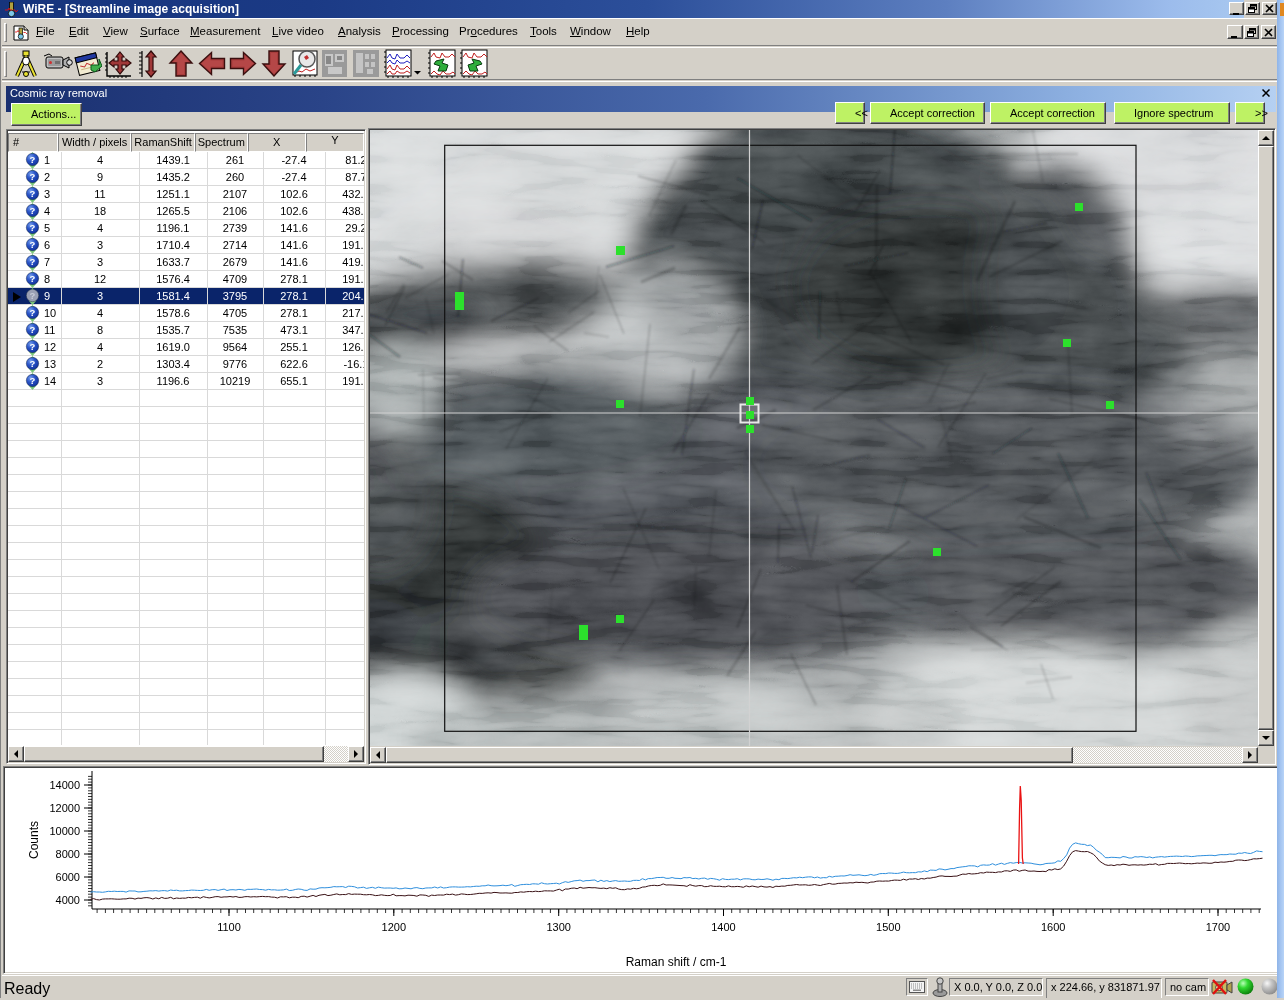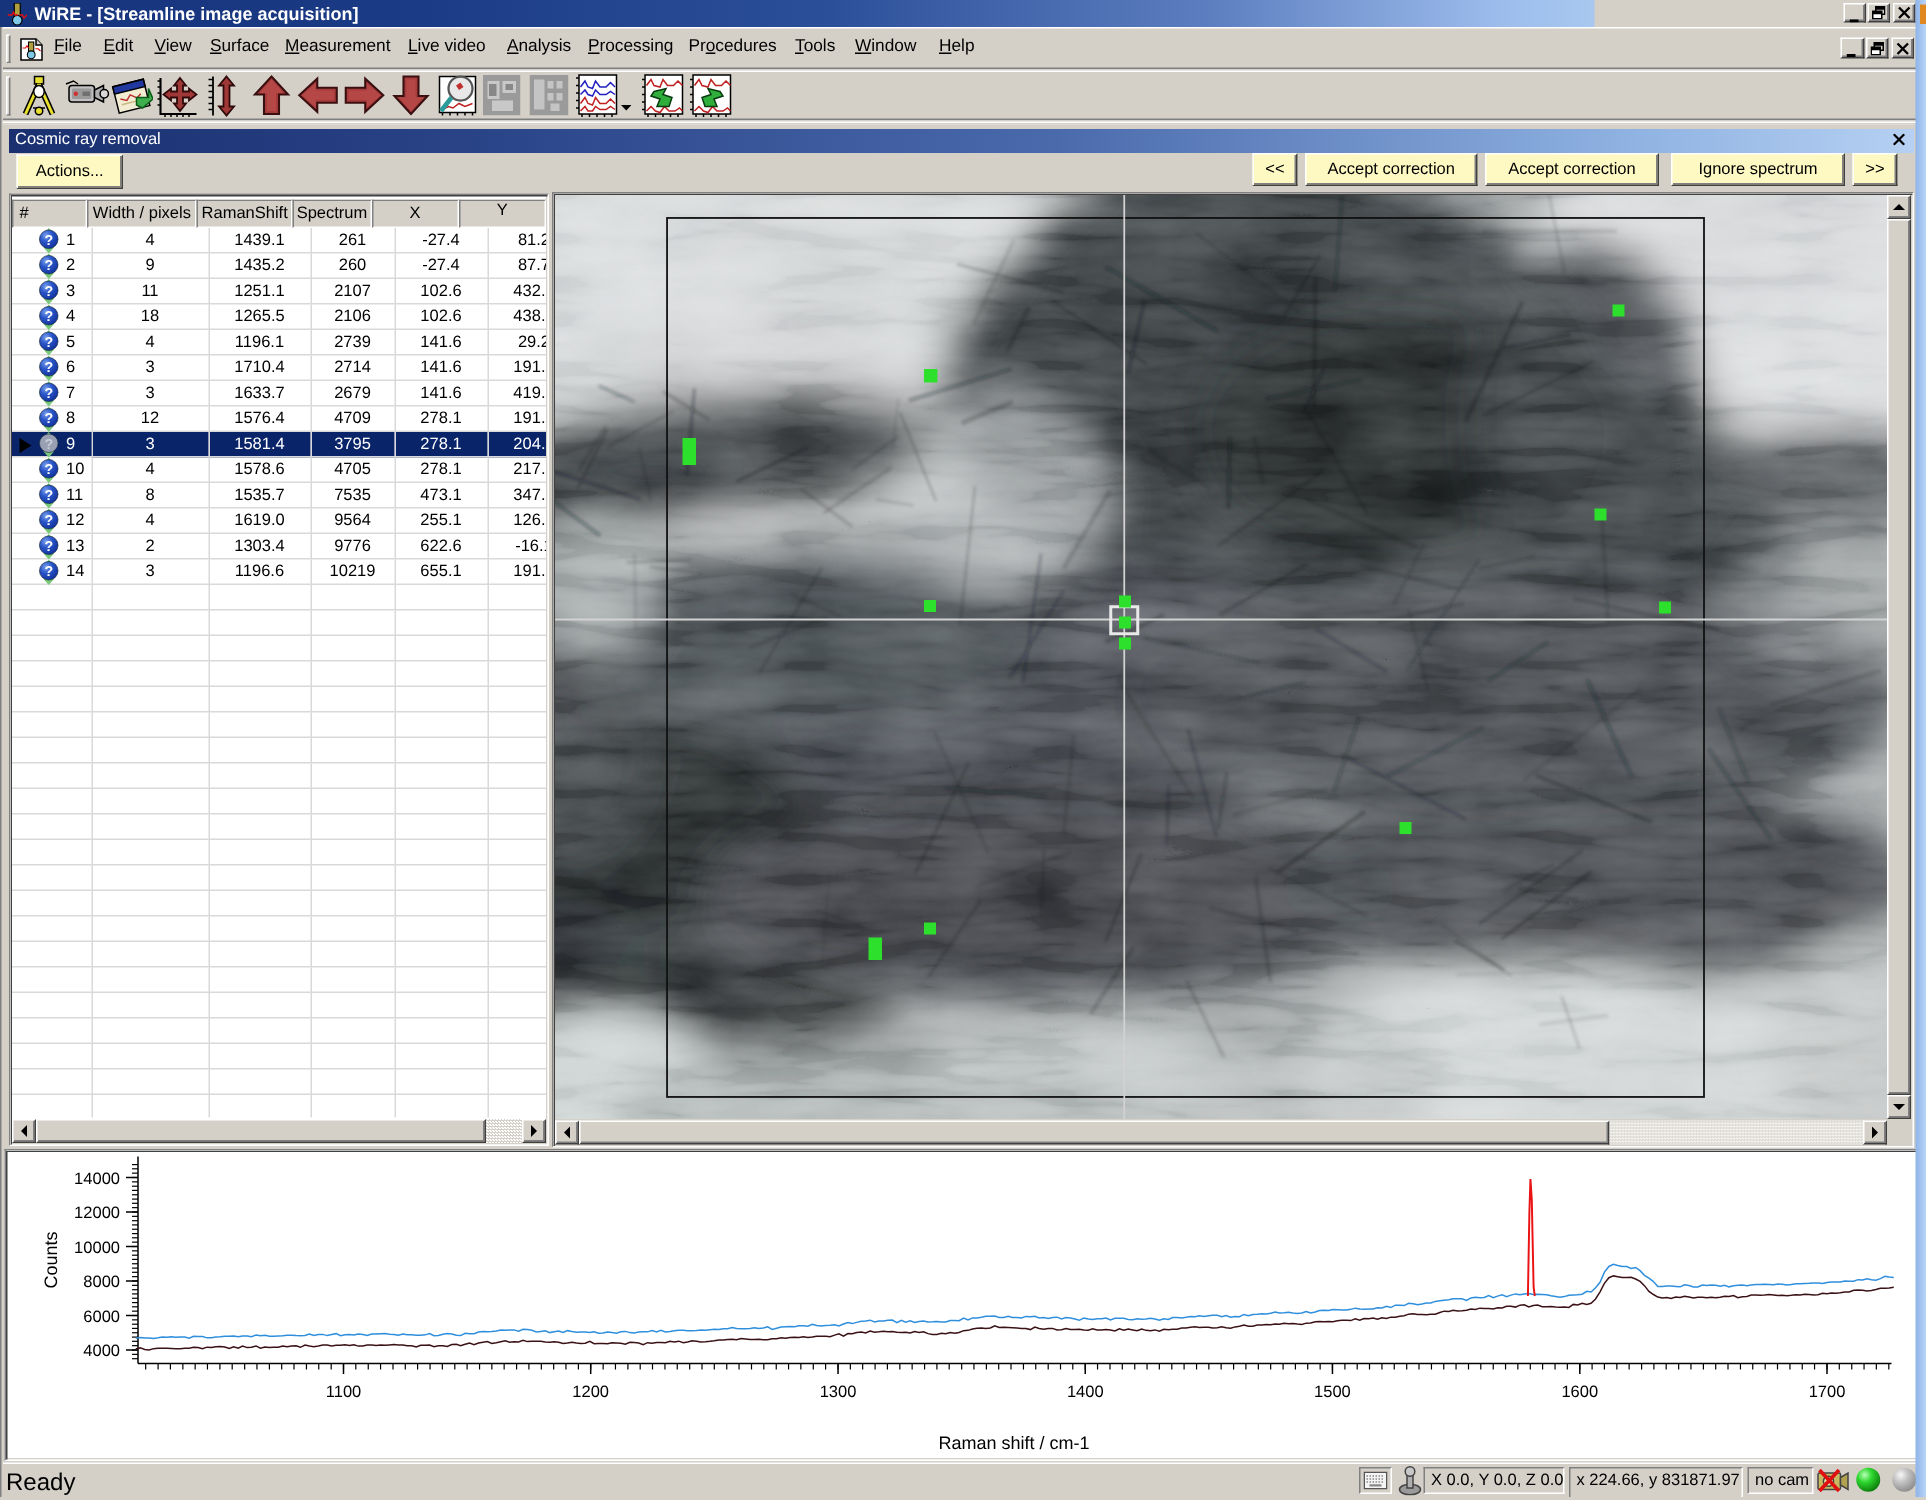--- a/index.html
+++ b/index.html
@@ -2,24 +2,24 @@
 <html><head><meta charset="utf-8"><style>
 * { margin:0; padding:0; box-sizing:border-box; }
 body { width:1284px; height:1000px; position:relative; overflow:hidden;
   font-family:"Liberation Sans", sans-serif; background:#d4d0c8; }
 .abs { position:absolute; }
 .sunken2 { border-top:1px solid #808080; border-left:1px solid #808080;
   border-right:1px solid #fff; border-bottom:1px solid #fff;
   box-shadow: inset 1px 1px 0 #404040, inset -1px -1px 0 #d4d0c8; }
 .cell { border-top:1px solid #808080; border-left:1px solid #808080;
   border-right:1px solid #fff; border-bottom:1px solid #fff; }
-.btn { position:absolute; font-size:11px; color:#000; text-align:center;
+.btn { position:absolute; font-size:11px; color:#000; 
   border-top:1px solid #fff; border-left:1px solid #fff;
   border-right:1px solid #404040; border-bottom:1px solid #404040;
-  box-shadow: inset -1px -1px 0 #808080; background:#fef9c3; }
+  box-shadow: inset -1px -1px 0 #808080; background:#bef264;padding-left:19px; }
 .wbtn { position:absolute; background:#d4d0c8; border-top:1px solid #fff; border-left:1px solid #fff;
   border-right:1px solid #404040; border-bottom:1px solid #404040;
   box-shadow: inset -1px -1px 0 #808080; display:flex; align-items:center; justify-content:center; }
 .mi { position:absolute; top:7px; font-size:11.5px; color:#000; }
 .mi u { text-decoration:underline; }
 table.grid { border-collapse:collapse; table-layout:fixed; width:379px; background:#fff; }
 table.grid td { height:16.25px; line-height:16px; font-size:11px; text-align:center; color:#000;
   border-right:1px solid #d9d9d9; border-bottom:1px solid #d9d9d9; padding:0;
   white-space:nowrap; overflow:visible; }
 table.grid td.c0 { text-align:left; padding-left:34px; position:relative; }
@@ -30,21 +30,21 @@
   border-left:8px solid #000; border-top:5px solid transparent; border-bottom:5px solid transparent; }
 .hatch { background-image: conic-gradient(#fff 0 25%, #d4d0c8 0 50%, #fff 0 75%, #d4d0c8 0); background-size:2px 2px; }
 .sbbtn { position:absolute; display:flex; align-items:center; justify-content:center;
   background:#d4d0c8; border-top:1px solid #fff; border-left:1px solid #fff;
   border-right:1px solid #404040; border-bottom:1px solid #404040; box-shadow: inset -1px -1px 0 #808080; }
 .thumb { position:absolute; background:#d4d0c8; border-top:1px solid #fff; border-left:1px solid #fff;
   border-right:1px solid #404040; border-bottom:1px solid #404040; box-shadow: inset -1px -1px 0 #808080; }
 </style></head>
 <body>
 
-<div class="abs" style="left:0;top:0;width:1063px;height:18px;
+<div class="abs" style="left:0;top:0;width:1244px;height:18px;
   background:linear-gradient(90deg,#16347c 0%,#1b3a85 25%,#2c4f9a 52%,#5d7fc0 76%,#9cbcec 94%,#a8c8f0 100%);">
   <svg width="13" height="15" viewBox="0 0 13 15" style="position:absolute;left:5px;top:2px">
     <rect x="4.5" y="0" width="4" height="10" fill="#b0a040" stroke="#000" stroke-width="0.8"></rect>
     <circle cx="6.5" cy="11.5" r="3.2" fill="#7ec8e8" stroke="#000" stroke-width="0.8"></circle>
     <path d="M0 8 l3 0 l1 -2 l1 2 l2 0 M8 8 l2 0 l1 2 l2 -2" stroke="#e01010" fill="none" stroke-width="0.9"></path>
   </svg>
   <span style="position:absolute;left:23px;top:2px;font-size:12px;font-weight:bold;color:#fff;">WiRE - [Streamline image acquisition]</span>
 </div>
 <div class="wbtn" style="left:1229px;top:2px;width:15px;height:13px">
     <svg width="8" height="8" viewBox="0 0 8 8" style="margin-top:4px">
@@ -223,21 +223,21 @@
 <div style="position:absolute;left:460px;top:49px;width:28px;height:29px"><svg width="28" height="29" viewBox="0 0 28 29">
 <rect x="2" y="1" width="25" height="26" fill="#fff" stroke="#000"></rect>
 <path d="M2 4 h-2 M2 9 h-2 M2 14 h-2 M2 19 h-2 M2 24 h-2 M4 27 v2 M9 27 v2 M14 27 v2 M19 27 v2 M24 27 v2" stroke="#000"></path>
 <path d="M3 8 l3 -4 l2 4 l4 1 l2 -5 l3 4 l4 0 l3 -3 l3 3" stroke="#c02020" fill="none"></path>
 <path d="M3 25 l3 -3 l3 3 l3 1 l3 -4 l3 3 l4 0 l3 -2 l2 2" stroke="#c02020" fill="none"></path>
 <g transform="scale(-1,1) translate(-28,0)">
         <polygon points="8,12 16,10 14,14 20,16 18,22 10,22 12,17 6,15" fill="#2fae3c" stroke="#083a10"></polygon>
       </g>
     </svg></div>
 
-<div class="abs" style="left:6px;top:86px;width:1270px;height:16px;
+<div class="abs" style="left:6px;top:86px;width:1270px;height:26px;
   background:linear-gradient(90deg,#1a3070 0%,#2a4488 25%,#4a6aac 55%,#8fb2e2 85%,#b5d0f2 100%);">
   <span style="position:absolute;left:4px;top:1px;font-size:11px;color:#fff;">Cosmic ray removal</span>
   <svg width="8" height="8" viewBox="0 0 8 8" style="position:absolute;right:6px;top:3px">
       <path d="M0.5 0.5 L7.5 7.5 M7.5 0.5 L0.5 7.5" stroke="#000" stroke-width="1.5"></path>
     </svg>
 </div>
 
 <div class="btn" style="left:11px;top:103px;width:71px;height:23px;line-height:21px;">Actions...</div>
 <div class="btn" style="left:835px;top:102px;width:30px;height:22px;line-height:20px;">&lt;&lt;</div>
 <div class="btn" style="left:870px;top:102px;width:115px;height:22px;line-height:20px;">Accept correction</div>

